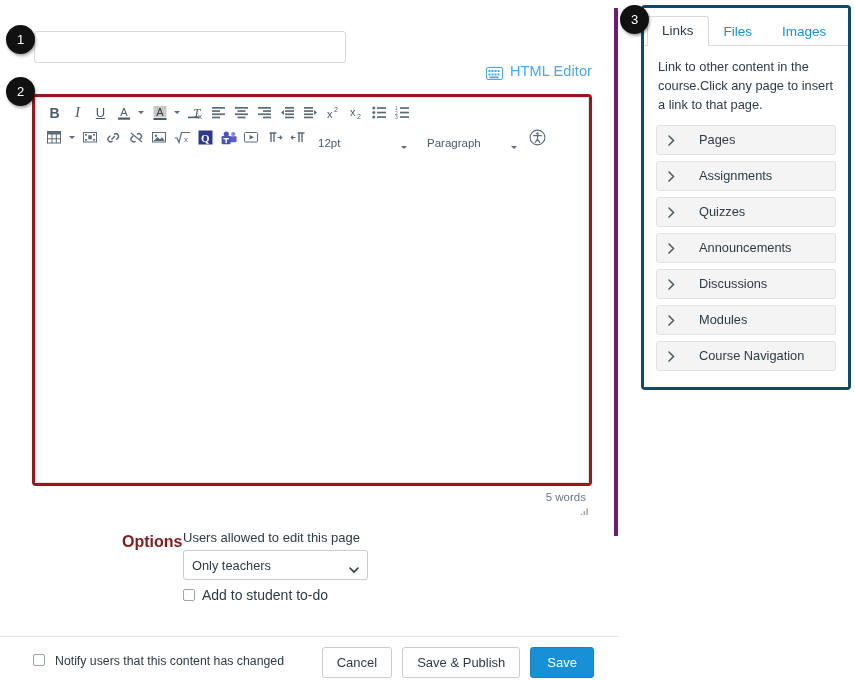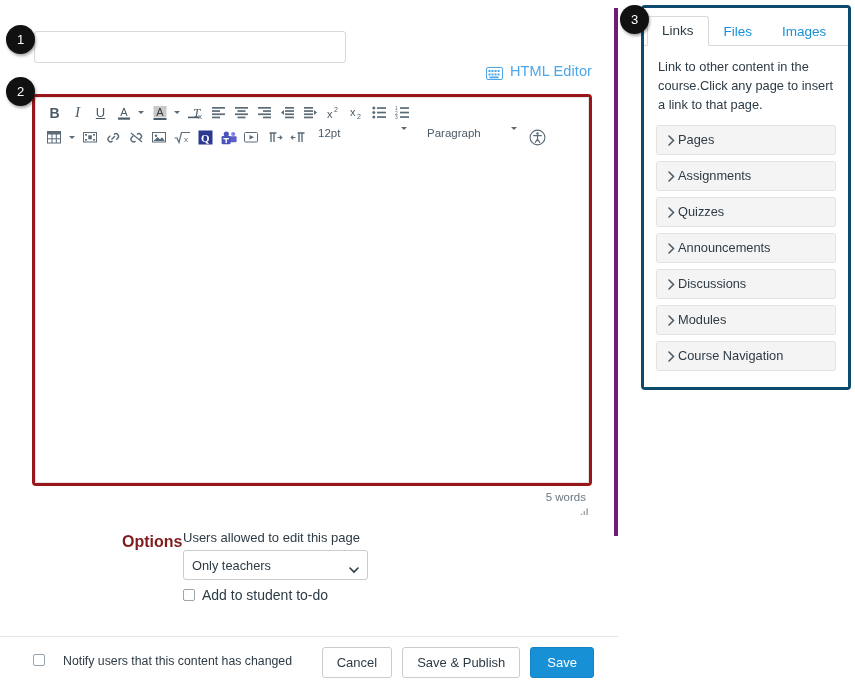--- a/index.html
+++ b/index.html
@@ -109,21 +109,21 @@
     cursor: pointer;
   }
   .tb-caret::after {
     content: "";
     border-left: 3.2px solid transparent;
     border-right: 3.2px solid transparent;
     border-top: 3.8px solid #5b6b77;
   }
   .tb-sel {
     display: flex;
-    align-items: flex-start;
+    align-items: flex-end;
     justify-content: space-between;
     height: 22px;
     font-size: 11.5px;
     color: #4a5a66;
     cursor: pointer;
     padding: 0 4px;
   }
   .tb-sel .cv {
     border-left: 3.2px solid transparent;
     border-right: 3.2px solid transparent;
@@ -222,21 +222,21 @@
     left: 0; top: 628px;
     width: 618px; height: 52px;
     border-top: 1px solid #e3e5e6;
     background: #fff;
   }
   .notify-row {
     position: absolute;
     left: 33px; top: 17px;
     display: flex;
     align-items: flex-start;
-    gap: 18px;
+    gap: 10px;
   }
   .notify-label {
     font-size: 12.3px;
     color: #2d3b45;
   }
   .btn-group {
     position: absolute;
     right: 24px; top: 10px;
     display: flex;
     gap: 10px;
@@ -306,21 +306,21 @@
     font-size: 12.8px;
     line-height: 1.5;
     color: #2d3b45;
   }
   .acc-list {
     padding: 6px 12px 0 12px;
   }
   .acc-item {
     display: flex;
     align-items: center;
-    gap: 3px;
+    gap: 24px;
     height: 30px;
     background: #f4f4f4;
     border: 1px solid #e2e2e2;
     border-radius: 3px;
     margin-bottom: 6px;
     padding-left: 11px;
     font-size: 12.8px;
     color: #2d3b45;
     cursor: pointer;
   }

